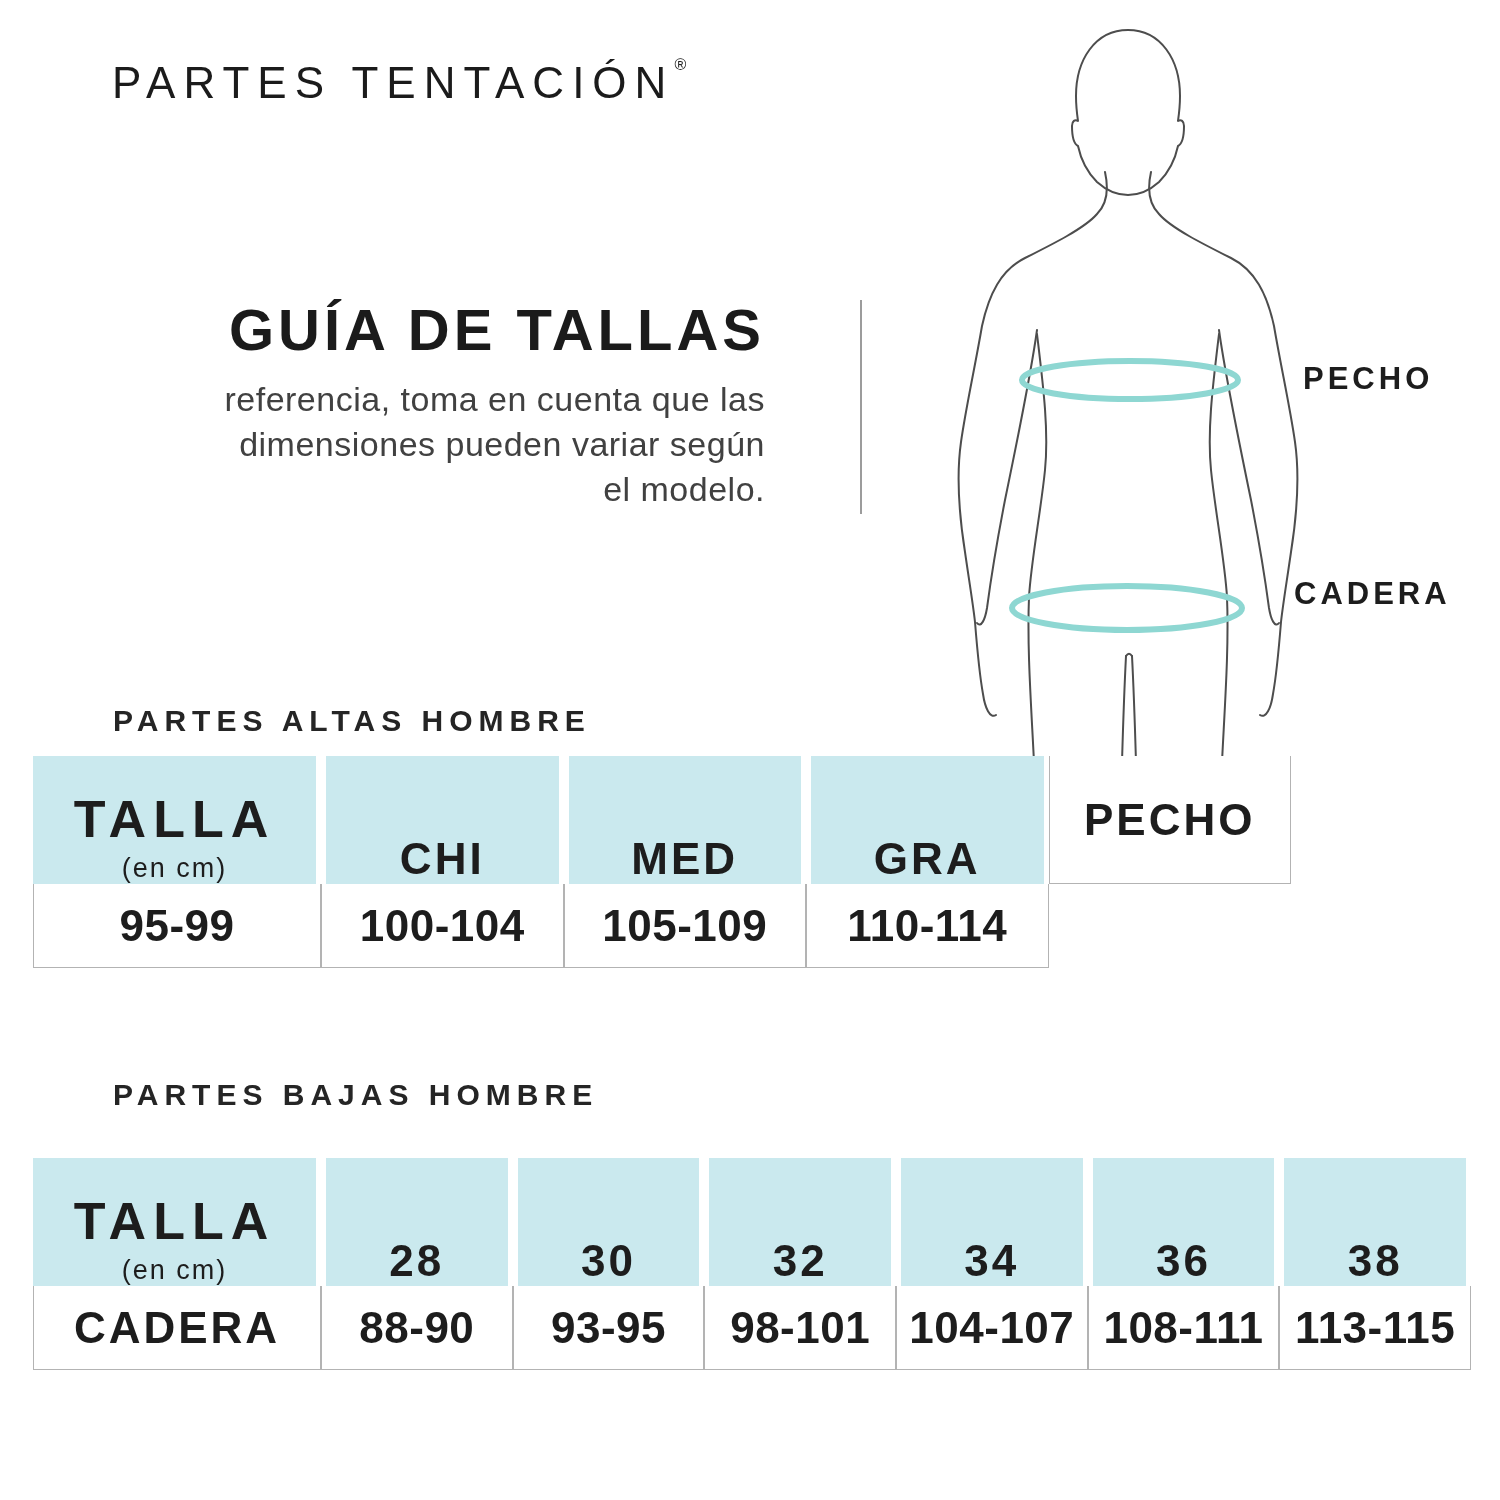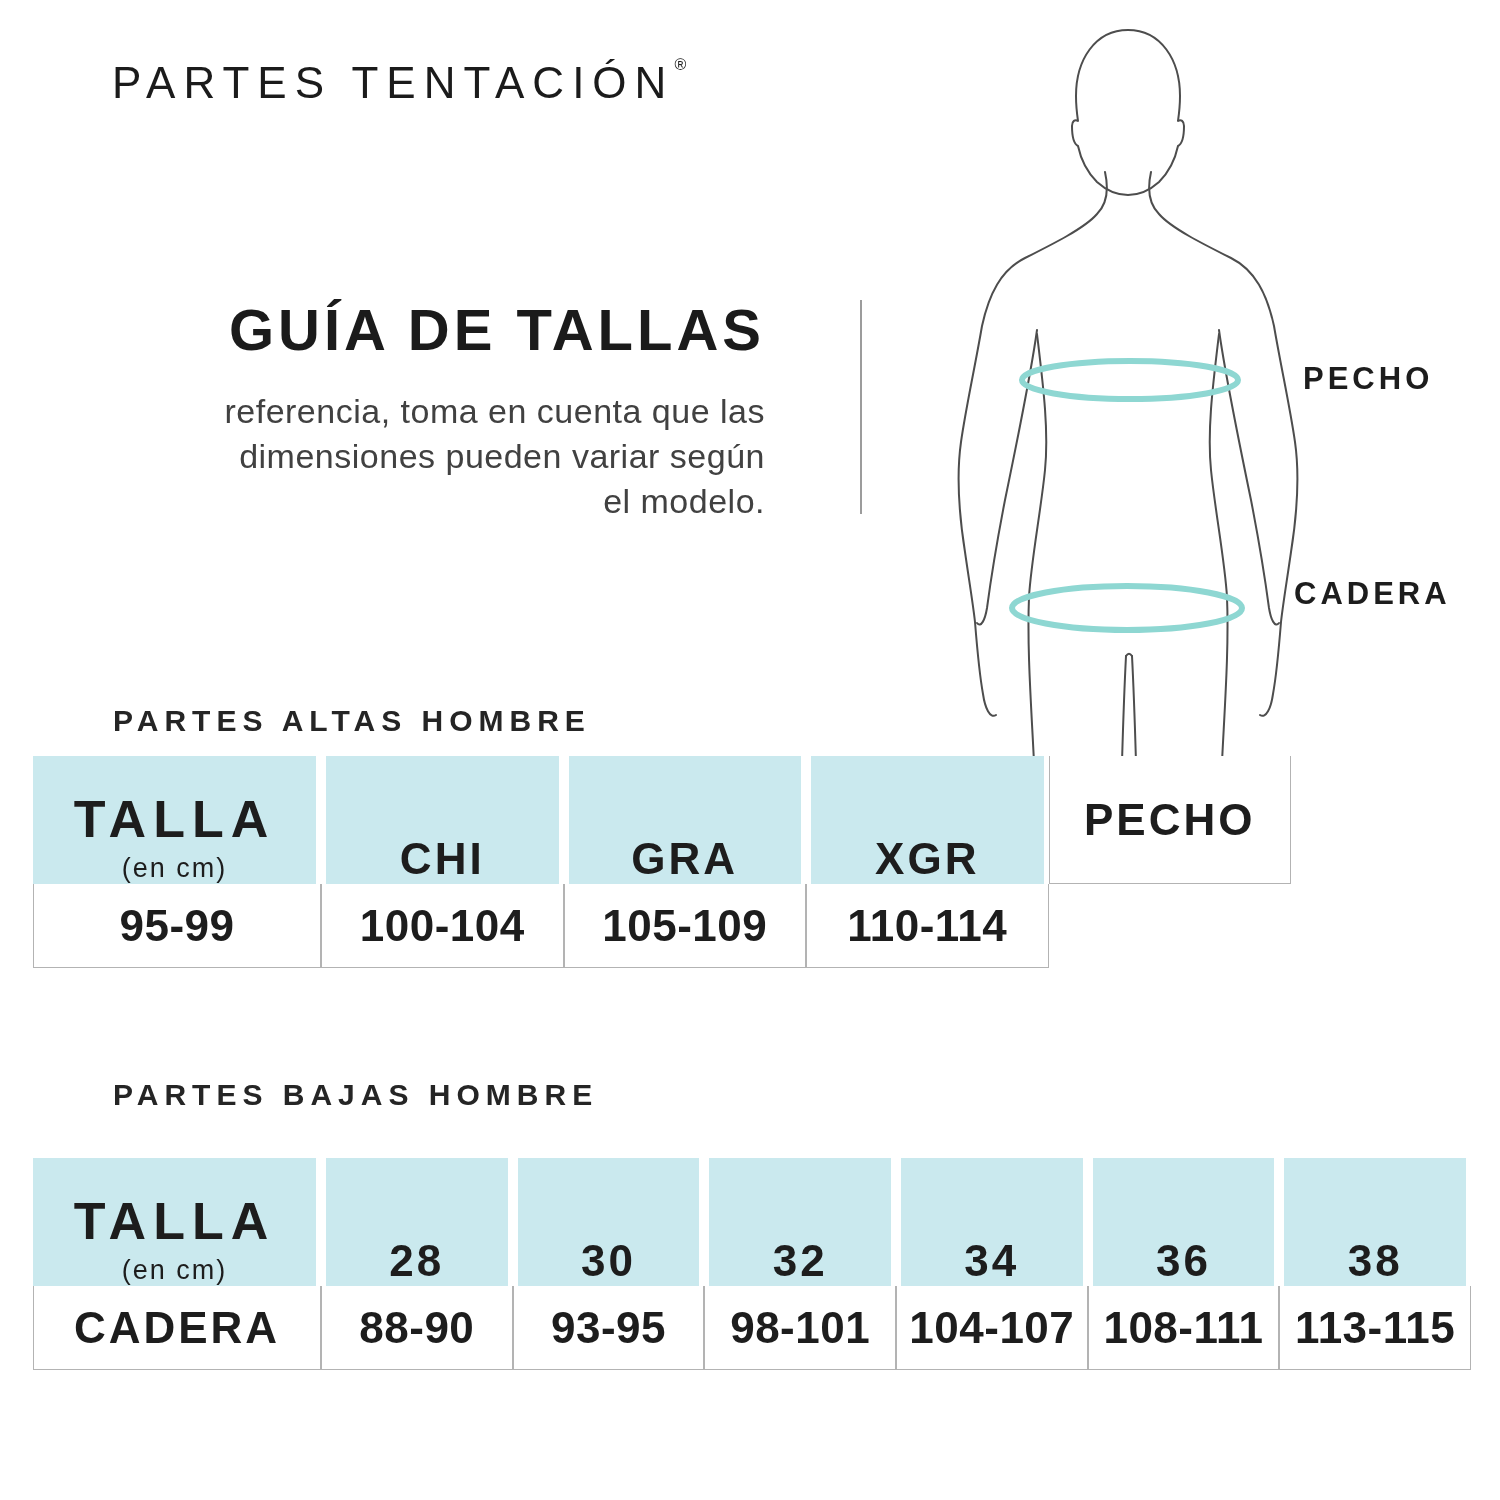--- a/index.html
+++ b/index.html
@@ -10,21 +10,21 @@
   
   .logo{
     position:absolute;left:112px;top:56px;
     font-size:44px;font-weight:400;letter-spacing:8px;color:#1b1b1b;white-space:nowrap;
   }
   .logo sup{font-size:16px;letter-spacing:0;vertical-align:28px;}
   
   .intro{position:absolute;left:85px;top:296px;width:680px;text-align:right;}
   .intro-title{
     font-size:58px;font-weight:700;letter-spacing:4px;color:#1b1b1b;
-    margin:0 0 26px 0;white-space:nowrap;
+    margin:0 0 14px 0;white-space:nowrap;
   }
   .intro-line{display:block;font-size:34px;line-height:45px;letter-spacing:.5px;color:#414141;}
   .divider{position:absolute;left:860px;top:300px;width:2px;height:214px;background:#9c9c9c;}
   
   .figure-svg{position:absolute;left:935px;top:22px;width:410px;height:740px;}
   .measure-label{
     position:absolute;font-size:31px;font-weight:700;letter-spacing:4px;color:#1d1d1d;white-space:nowrap;
   }
   .label-chest{left:1303px;top:361px;}
   .label-hip{left:1294px;top:576px;}
@@ -108,24 +108,24 @@
 <div class="section-title title-1">PARTES ALTAS HOMBRE</div>
 <div class="size-table t1">
   <div class="hc">
     <span class="hfirst-main">TALLA</span>
     <span class="hfirst-unit">(en cm)</span>
   </div>
   <div class="hc">
       <span class="hsize">CHI</span>
     </div>
   <div class="hc">
-      <span class="hsize">GRA</span>
+      <span class="hsize">MED</span>
     </div>
   <div class="hc">
-      <span class="hsize">XGR</span>
+      <span class="hsize">GRA</span>
     </div>
   <div class="dc">
       <span class="drow-label">PECHO</span>
     </div>
   <div class="dc">
       <span class="dval">95-99</span>
     </div>
   <div class="dc">
       <span class="dval">100-104</span>
     </div>

